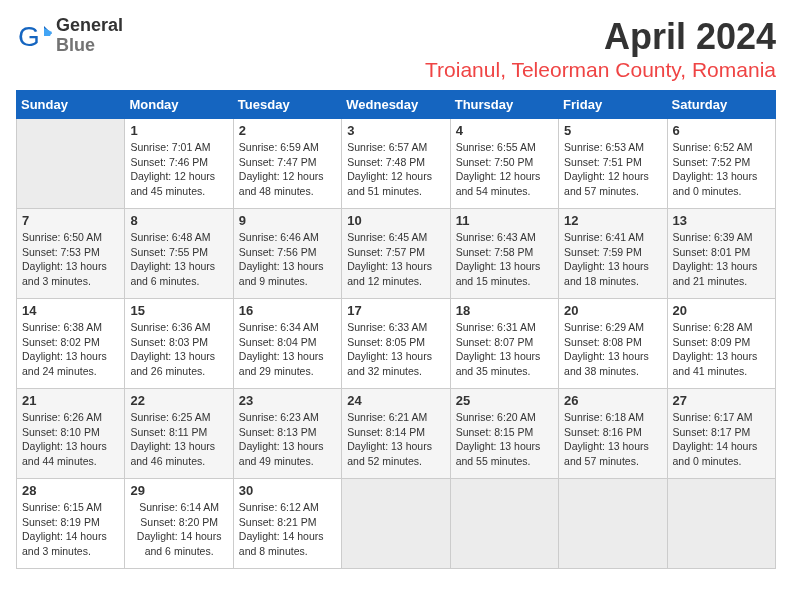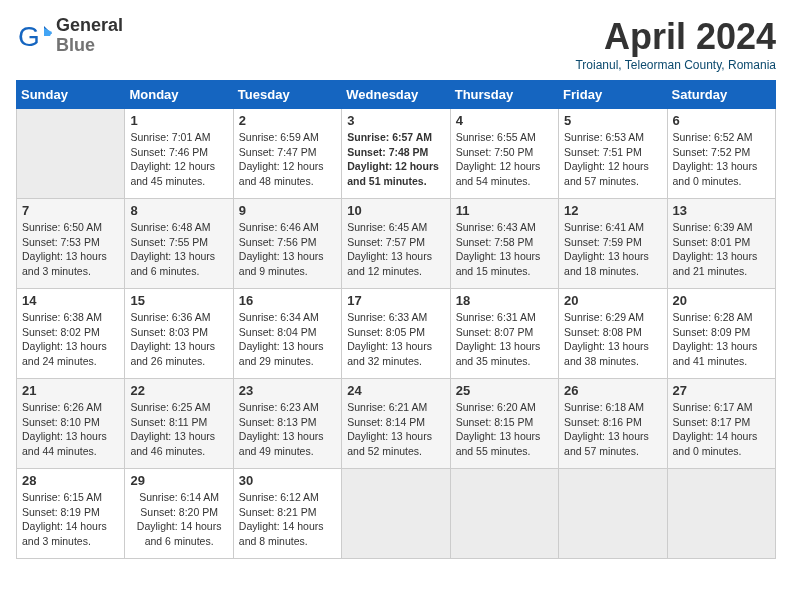--- a/index.html
+++ b/index.html
@@ -36,22 +36,22 @@
     }
     .title-area {
       text-align: right;
     }
     .month-title {
       font-size: 36px;
       font-weight: bold;
       color: #333;
     }
     .location-title {
-      font-size: 12px;
-      color: #0c4a6e;
+      font-size: 21px;
+      color: #ef4444;
     }
     table {
       width: 100%;
       border-collapse: collapse;
       table-layout: fixed;
       border-radius: 28px;
     }
     thead th {
       background: #1565c0;
       color: #fff;
@@ -132,21 +132,21 @@
         </td>
         <td>
           <span class="day-num">2</span>
           <div class="day-info" style="white-space: pre-line;">Sunrise: 6:59 AM
 Sunset: 7:47 PM
 Daylight: 12 hours
 and 48 minutes.</div>
         </td>
         <td>
           <span class="day-num">3</span>
-          <div class="day-info" style="white-space: pre-line; font-weight: bold;">Sunrise: 6:57 AM
+          <div class="day-info" style="white-space: pre-line;">Sunrise: 6:57 AM
 Sunset: 7:48 PM
 Daylight: 12 hours
 and 51 minutes.</div>
         </td>
         <td>
           <span class="day-num">4</span>
           <div class="day-info" style="white-space: pre-line;">Sunrise: 6:55 AM
 Sunset: 7:50 PM
 Daylight: 12 hours
 and 54 minutes.</div>

